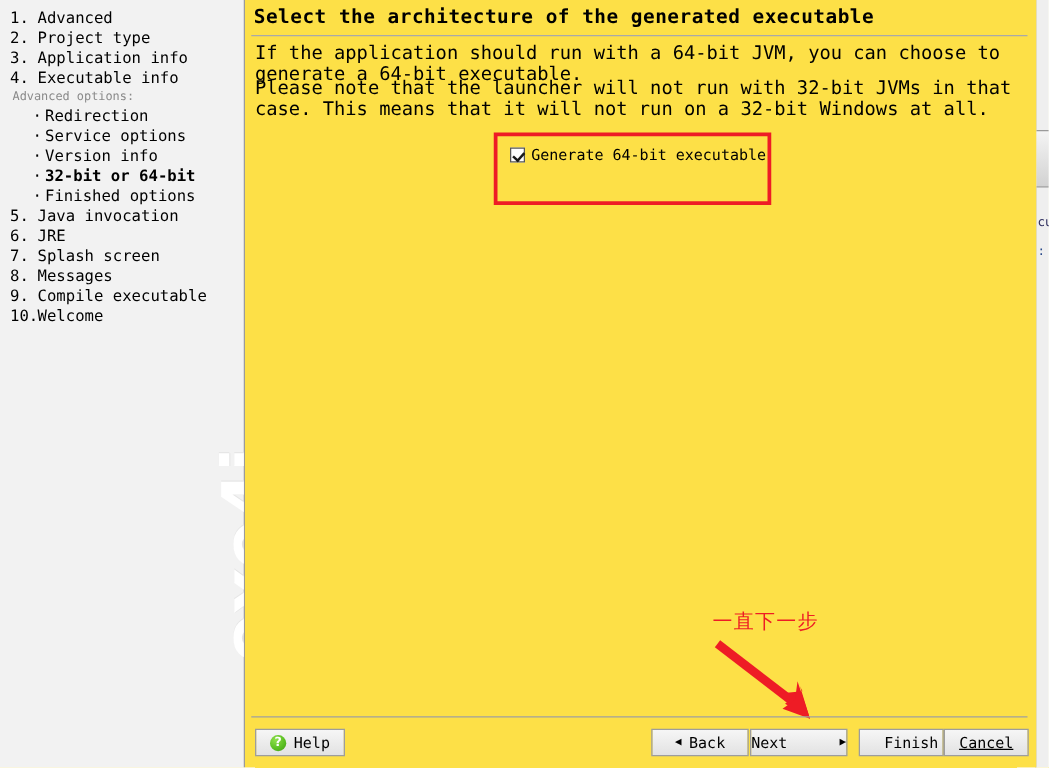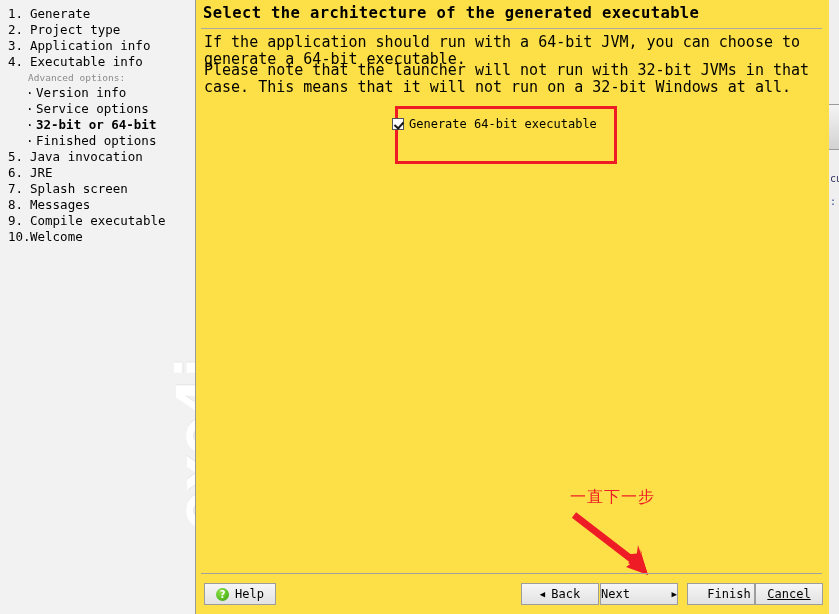--- a/index.html
+++ b/index.html
@@ -82,21 +82,21 @@
   }
   .nav-step .num {
     display: inline-block;
     width: 22px;
     flex: 0 0 22px;
   }
   .nav-sub-header {
     font-size: 9.5px;
     color: #8a8a8a;
     line-height: 15px;
-    padding-left: 28px;
+    padding-left: 10px;
     letter-spacing: 0px;
     white-space: nowrap;
   }
   .nav-sub {
     font-size: 12.5px;
     line-height: 16px;
     color: #000000;
     padding-left: 26px;
     white-space: nowrap;
   }
@@ -171,21 +171,21 @@
     width: 222px;
     height: 58px;
     border: 3px solid #ee1c25;
     box-sizing: border-box;
     background: transparent;
   }
 
   
   #checkbox-row {
     position: absolute;
-    left: 196px;
+    left: 212px;
     top: 117px;
     display: flex;
     align-items: center;
     gap: 5px;
     justify-content: flex-end;
   }
   #checkbox-box {
     width: 12px; height: 12px;
     background: #ffffff;
     border: 1px solid #555555;
@@ -282,42 +282,45 @@
 </div>
 
 <div id="wizard">
 
   <div id="sidebar">
 
     <div id="nav-list">
 
       <div class="nav-step">
         <span class="num">1.</span>
-        <span class="step-label">Generate</span>
+        <span class="step-label">Advanced</span>
       </div>
       <div class="nav-step">
         <span class="num">2.</span>
         <span class="step-label">Project type</span>
       </div>
       <div class="nav-step">
         <span class="num">3.</span>
         <span class="step-label">Application info</span>
       </div>
       <div class="nav-step">
         <span class="num">4.</span>
         <span class="step-label">Executable info</span>
       </div>
 
       <div class="nav-sub-header">Advanced options:</div>
 
       <div class="nav-sub">
-        <span class="bullet">·</span><span class="sub-label">Version info</span>
+        <span class="bullet">·</span><span class="sub-label">Redirection</span>
       </div>
       <div class="nav-sub">
         <span class="bullet">·</span><span class="sub-label">Service options</span>
+      </div>
+      <div class="nav-sub">
+        <span class="bullet">·</span><span class="sub-label">Version info</span>
       </div>
       <div class="nav-sub current">
         <span class="bullet">·</span><span class="sub-label">32-bit or 64-bit</span>
       </div>
       <div class="nav-sub">
         <span class="bullet">·</span><span class="sub-label">Finished options</span>
       </div>
 
       <div class="nav-step">
         <span class="num">5.</span>

